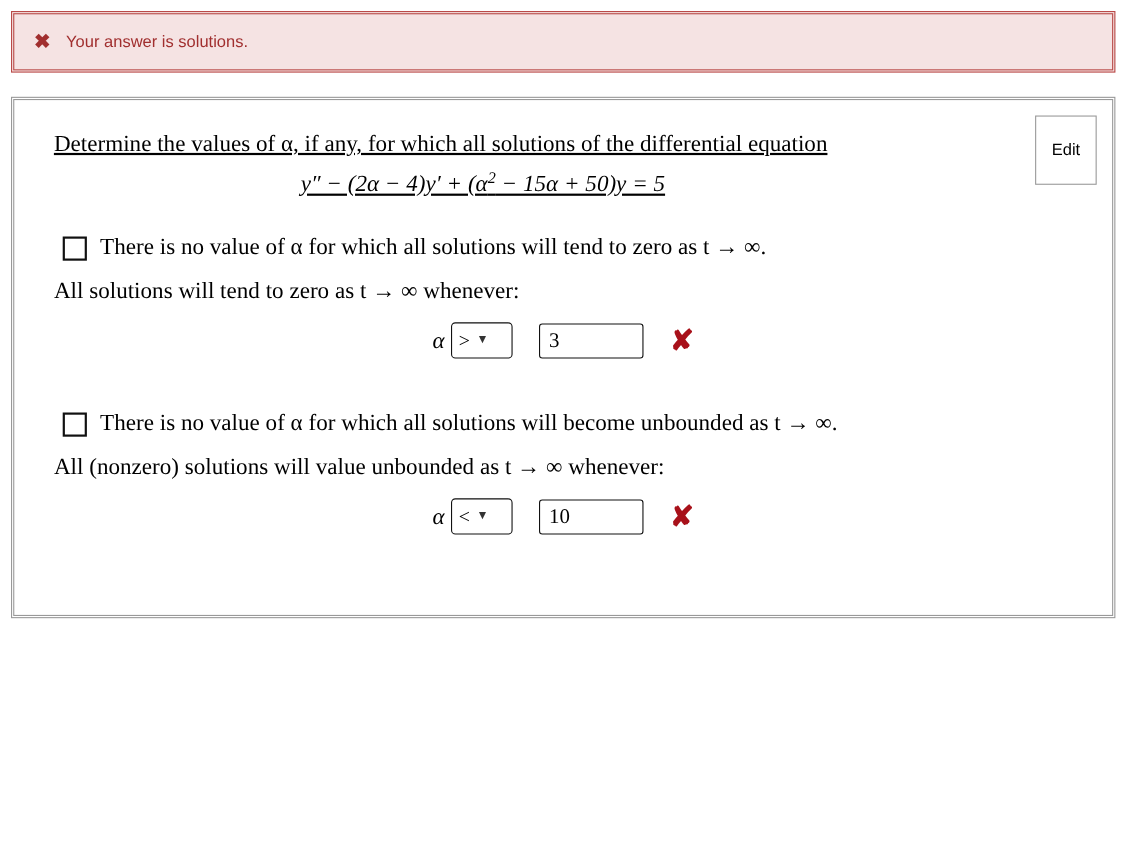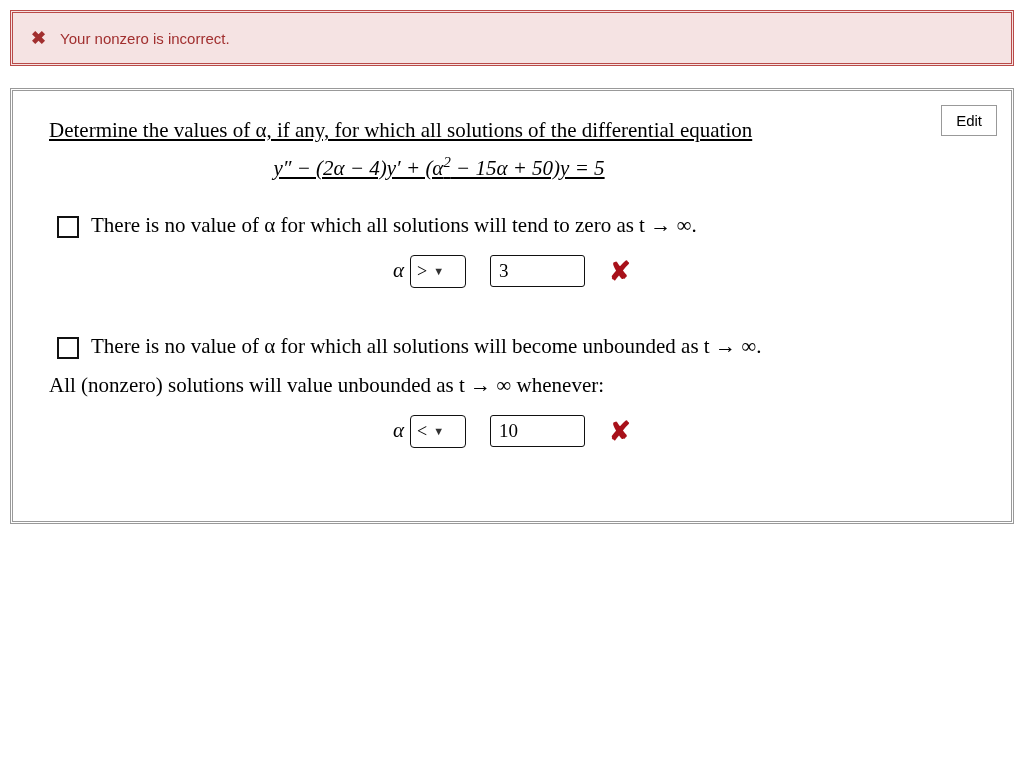--- a/index.html
+++ b/index.html
@@ -33,21 +33,21 @@
     font-size: 21px;
     line-height: 1.5;
     color: #000;
   }
   .edit-btn {
     position: absolute;
     top: 14px;
     right: 14px;
     border: 1px solid #999;
     background: #fff;
-    padding: 6px 14px;
+    padding: 22px 14px;
     font-family: 'Segoe UI', Arial, sans-serif;
     font-size: 15px;
     cursor: pointer;
   }
   .prompt {
     max-width: 780px;
     text-decoration: underline;
   }
   .equation {
     text-align: center;
@@ -112,38 +112,39 @@
     font-weight: bold;
     font-size: 26px;
   }
   sup { font-size: 0.7em; }
 </style>
 </head>
 <body>
 
 <div class="alert-box">
   <span class="x-icon">✖</span>
-  <span>Your nonzero is incorrect.</span>
+  <span>Your answer is solutions.</span>
 </div>
 
 <div class="question-box">
   <button class="edit-btn">Edit</button>
 
   <div class="prompt">
     <span>Determine the values of α, if any, for which all solutions of the differential equation</span>
     <div class="equation">
       <span>y″ − (2α − 4)y′ + (α</span><sup>2</sup><span> − 15α + 50)y = 5</span>
     </div>
   </div>
 
   <div class="answer-block">
     <div class="checkbox-row">
       <div class="checkbox"></div>
       <div>There is no value of α for which all solutions will tend to zero as t → ∞.</div>
     </div>
+    <div>All solutions will tend to zero as t → ∞ whenever:</div>
     <div class="input-row">
       <span style="display:inline-flex;align-items:center;gap:6px;">
         <span class="alpha">α</span>
         <span class="select-box">
           <span>&gt;</span>
           <span class="caret">▼</span>
         </span>
       </span>
       <input class="text-input" value="3" style="">
       <span class="wrong-mark">✘</span>

